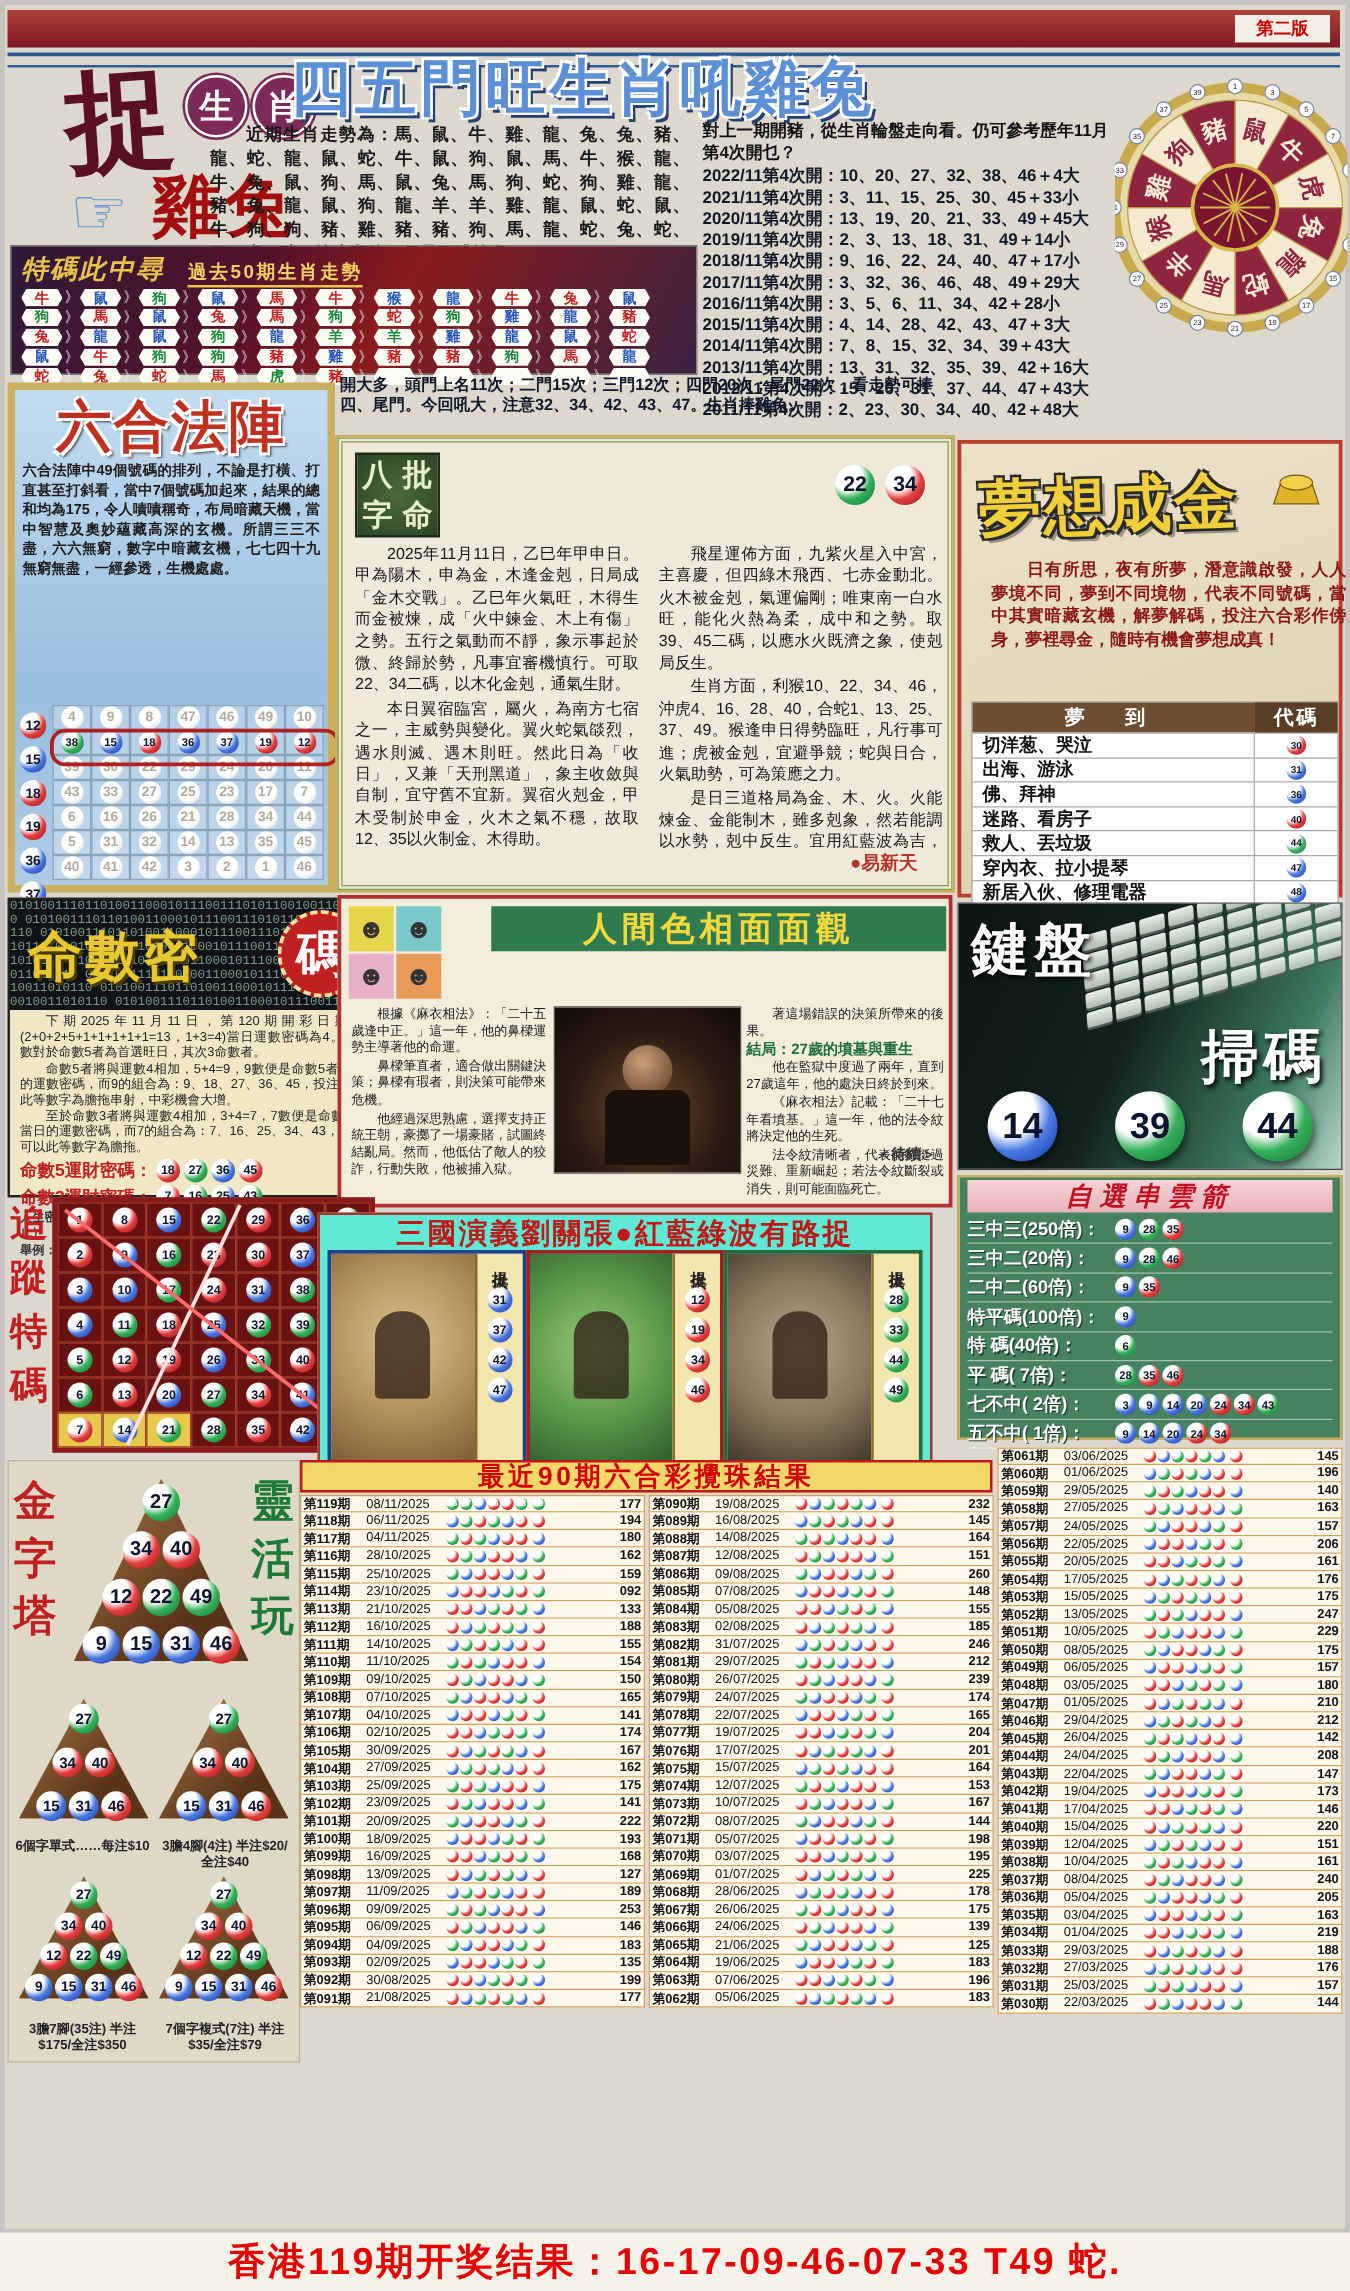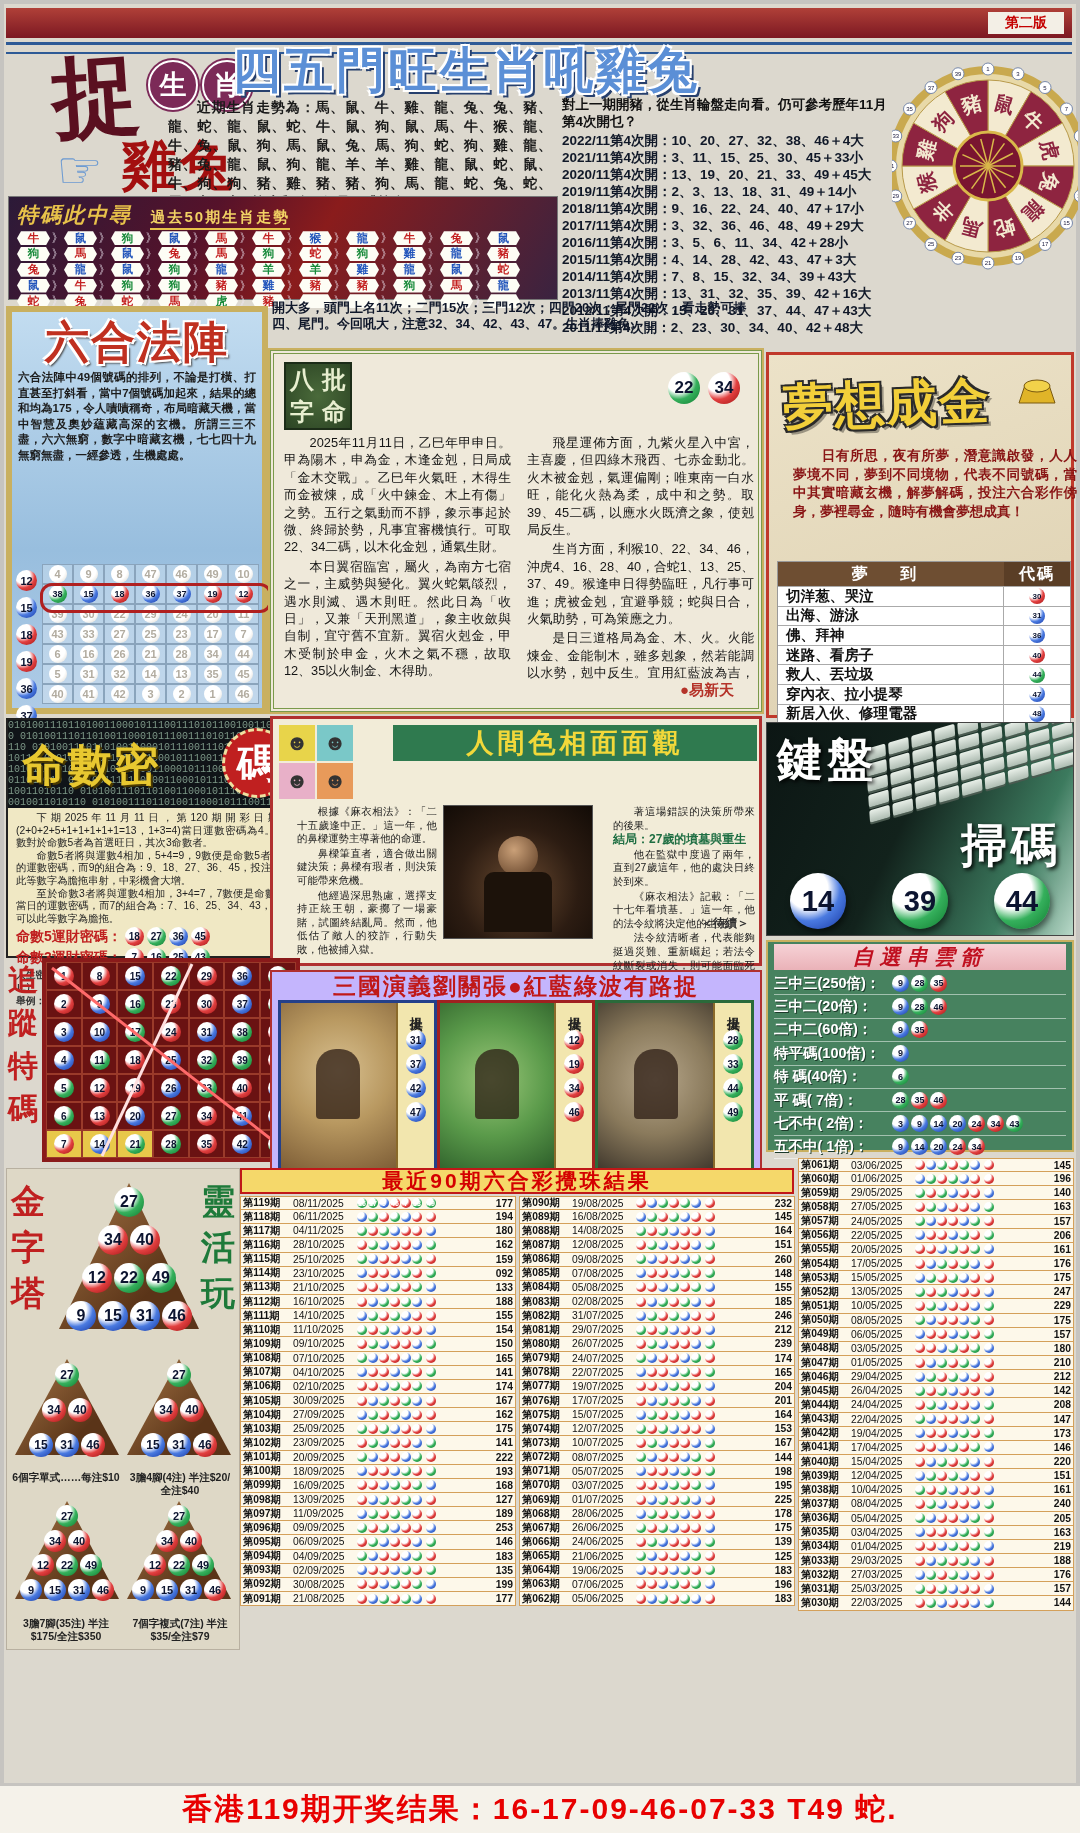--- a/index.html
+++ b/index.html
@@ -65,21 +65,21 @@
   .msCode{display:flex;align-items:center;gap:3px;font-size:14px;font-weight:bold;color:#c02020;margin:2px 0 0 8px;}
   .msLife{font-size:9.8px;line-height:12px;color:#333;margin:2px 8px 0 8px;font-weight:bold;}
   
   .face{position:absolute;left:270px;top:716px;width:492px;height:250px;box-sizing:border-box;border:3px solid #b03030;background:#f2ecd8;}
   .faceIcons{position:absolute;left:6px;top:6px;width:74px;height:74px;display:grid;grid-template-columns:1fr 1fr;gap:2px;}
   .faceIcon{display:flex;align-items:center;justify-content:center;font-size:22px;color:#333;}
   .faceBar{position:absolute;left:120px;top:6px;width:364px;height:36px;background:#2f7a4f;display:flex;align-items:center;justify-content:center;}
   .faceTitle{color:#f2d83a;font-size:27px;font-weight:bold;letter-spacing:4px;white-space:nowrap;}
   .faceSub{position:absolute;left:130px;top:48px;font-size:24px;font-weight:bold;color:#1e6e42;}
   .faceCol{position:absolute;top:86px;font-size:10.4px;line-height:13.6px;color:#1a1a1a;text-align:justify;}
-  .faceCol p{margin:0 0 1px 16px;text-indent:2em;}
+  .faceCol p{margin:0 0 1px 0;text-indent:2em;}
   .faceImg{position:absolute;left:170px;top:86px;width:148px;height:132px;background:radial-gradient(circle at 50% 62%,#6a4a30 0%,#2c1c12 55%,#120b06 100%);border:1px solid #555;}
   .faceImg:before{content:"";position:absolute;left:54px;top:30px;width:40px;height:40px;border-radius:50%;background:radial-gradient(circle at 40% 35%,#caa078,#5a3a22);}
   .faceImg:after{content:"";position:absolute;left:40px;top:66px;width:68px;height:60px;background:#1c120a;border-radius:10px 10px 0 0;}
   .faceResult{color:#1e6e42;font-weight:bold;font-size:12px;text-indent:0 !important;}
   .faceNext{position:absolute;right:10px;top:196px;font-size:12px;font-weight:bold;color:#333;}
   .faceCap{position:absolute;left:0;bottom:0;width:100%;height:22px;background:#e6dcc2;border-top:1px solid #b03030;display:flex;align-items:center;justify-content:center;font-size:10.6px;font-weight:bold;color:#222;}
   
   .dream{position:absolute;left:766px;top:352px;width:308px;height:366px;box-sizing:border-box;border:3px solid #c0392b;background:linear-gradient(160deg,#ece2c8,#ddd0b0);}
   .dreamTitle{position:absolute;left:14px;top:16px;font-size:50px;font-weight:bold;color:#f2cf3a;letter-spacing:2px;white-space:nowrap;text-shadow:-2px -2px 0 #2a2a2a,2px -2px 0 #2a2a2a,-2px 2px 0 #2a2a2a,2px 2px 0 #2a2a2a,4px 4px 0 #00000055;transform:rotate(-2deg);}
   .dreamBody{position:absolute;left:24px;top:92px;width:284px;font-size:13.6px;line-height:18.6px;font-weight:bold;color:#8a1616;text-align:justify;}
@@ -109,21 +109,21 @@
   .zxBalls{display:flex;gap:2px;flex-wrap:nowrap;}
   
   .chase{position:absolute;left:6px;top:958px;width:296px;height:206px;}
   .chaseLabel{position:absolute;left:0;top:2px;width:34px;display:flex;flex-direction:column;align-items:center;gap:4px;font-size:30px;font-weight:bold;color:#c02020;line-height:1.3;}
   .chaseGrid{position:absolute;left:36px;top:0;width:258px;height:204px;background:#6a1212;border:4px solid #8a1a1a;box-sizing:border-box;}
   .chRow{display:flex;}
   .chCell{width:35.7px;height:28px;border:1px solid #9a3a2a;box-sizing:border-box;display:flex;align-items:center;justify-content:center;}
   .chHl{background:#e8c84a;}
   .chaseDiag{position:absolute;left:36px;top:0;width:258px;height:204px;pointer-events:none;}
   
-  .sg{position:absolute;left:270px;top:970px;width:492px;height:208px;background:#c4b5fd;border:2px solid #b03030;box-sizing:border-box;}
+  .sg{position:absolute;left:254px;top:970px;width:492px;height:208px;background:#5eead4;border:2px solid #b03030;box-sizing:border-box;}
   .sgTitle{height:28px;display:flex;align-items:center;justify-content:center;font-size:23px;font-weight:bold;color:#c01818;letter-spacing:2px;}
   .sgPanels{display:flex;justify-content:space-between;padding:0 6px;}
   .sgPanel{width:154px;height:170px;display:flex;border:3px solid;}
   .sgArt{flex:1;}
   .sgA1{background:radial-gradient(circle at 50% 40%,#d8c090 0%,#b89860 45%,#7a5a34 100%);}
   .sgA2{background:radial-gradient(circle at 45% 45%,#9cc87a 0%,#5a9a4a 50%,#2a5a28 100%);}
   .sgA3{background:radial-gradient(circle at 50% 45%,#b8a88c 0%,#8a7a5c 50%,#3c342a 100%);}
   .sgArtFig{width:44px;height:70px;margin:46px auto 0 auto;background:#2c1c14;border-radius:20px 20px 4px 4px;opacity:.75;}
   .sgProv{width:36px;background:#f2e6ae;border-left:2px solid #8a6a2a;display:flex;flex-direction:column;align-items:center;padding-top:4px;gap:4px;}
   .sgProvLabel{font-size:13px;font-weight:bold;color:#222;writing-mode:vertical-rl;letter-spacing:2px;}

